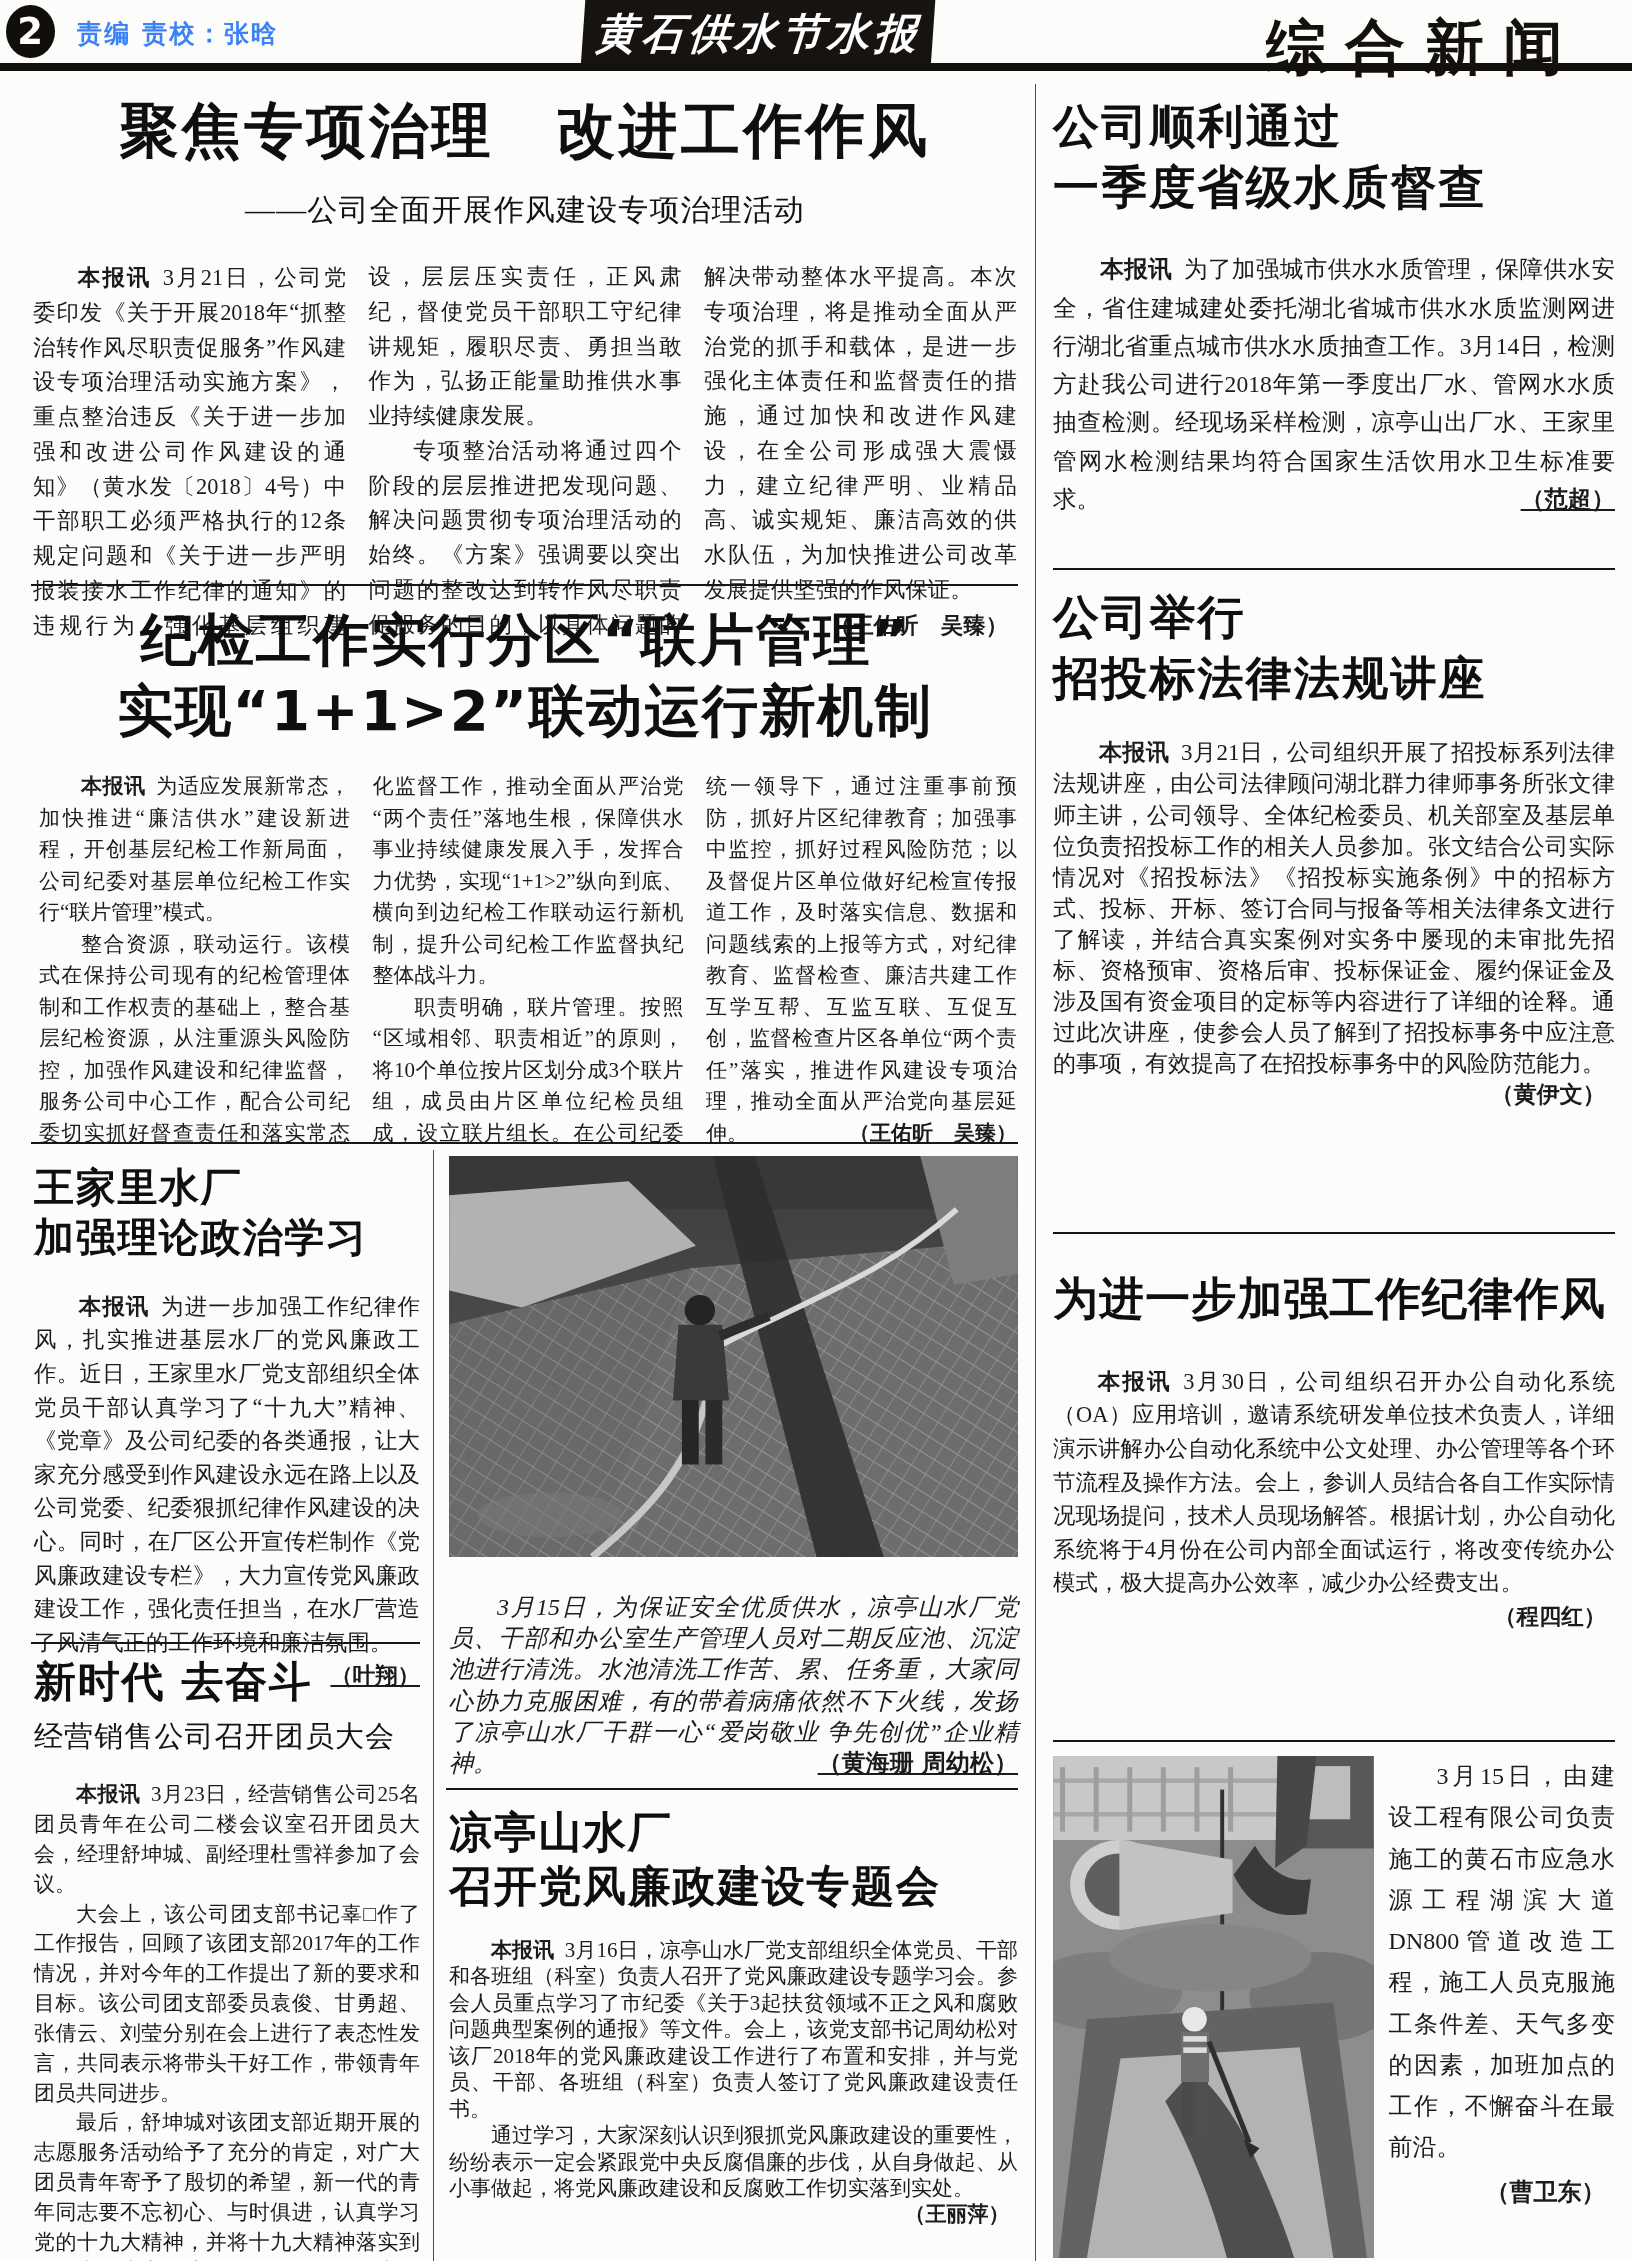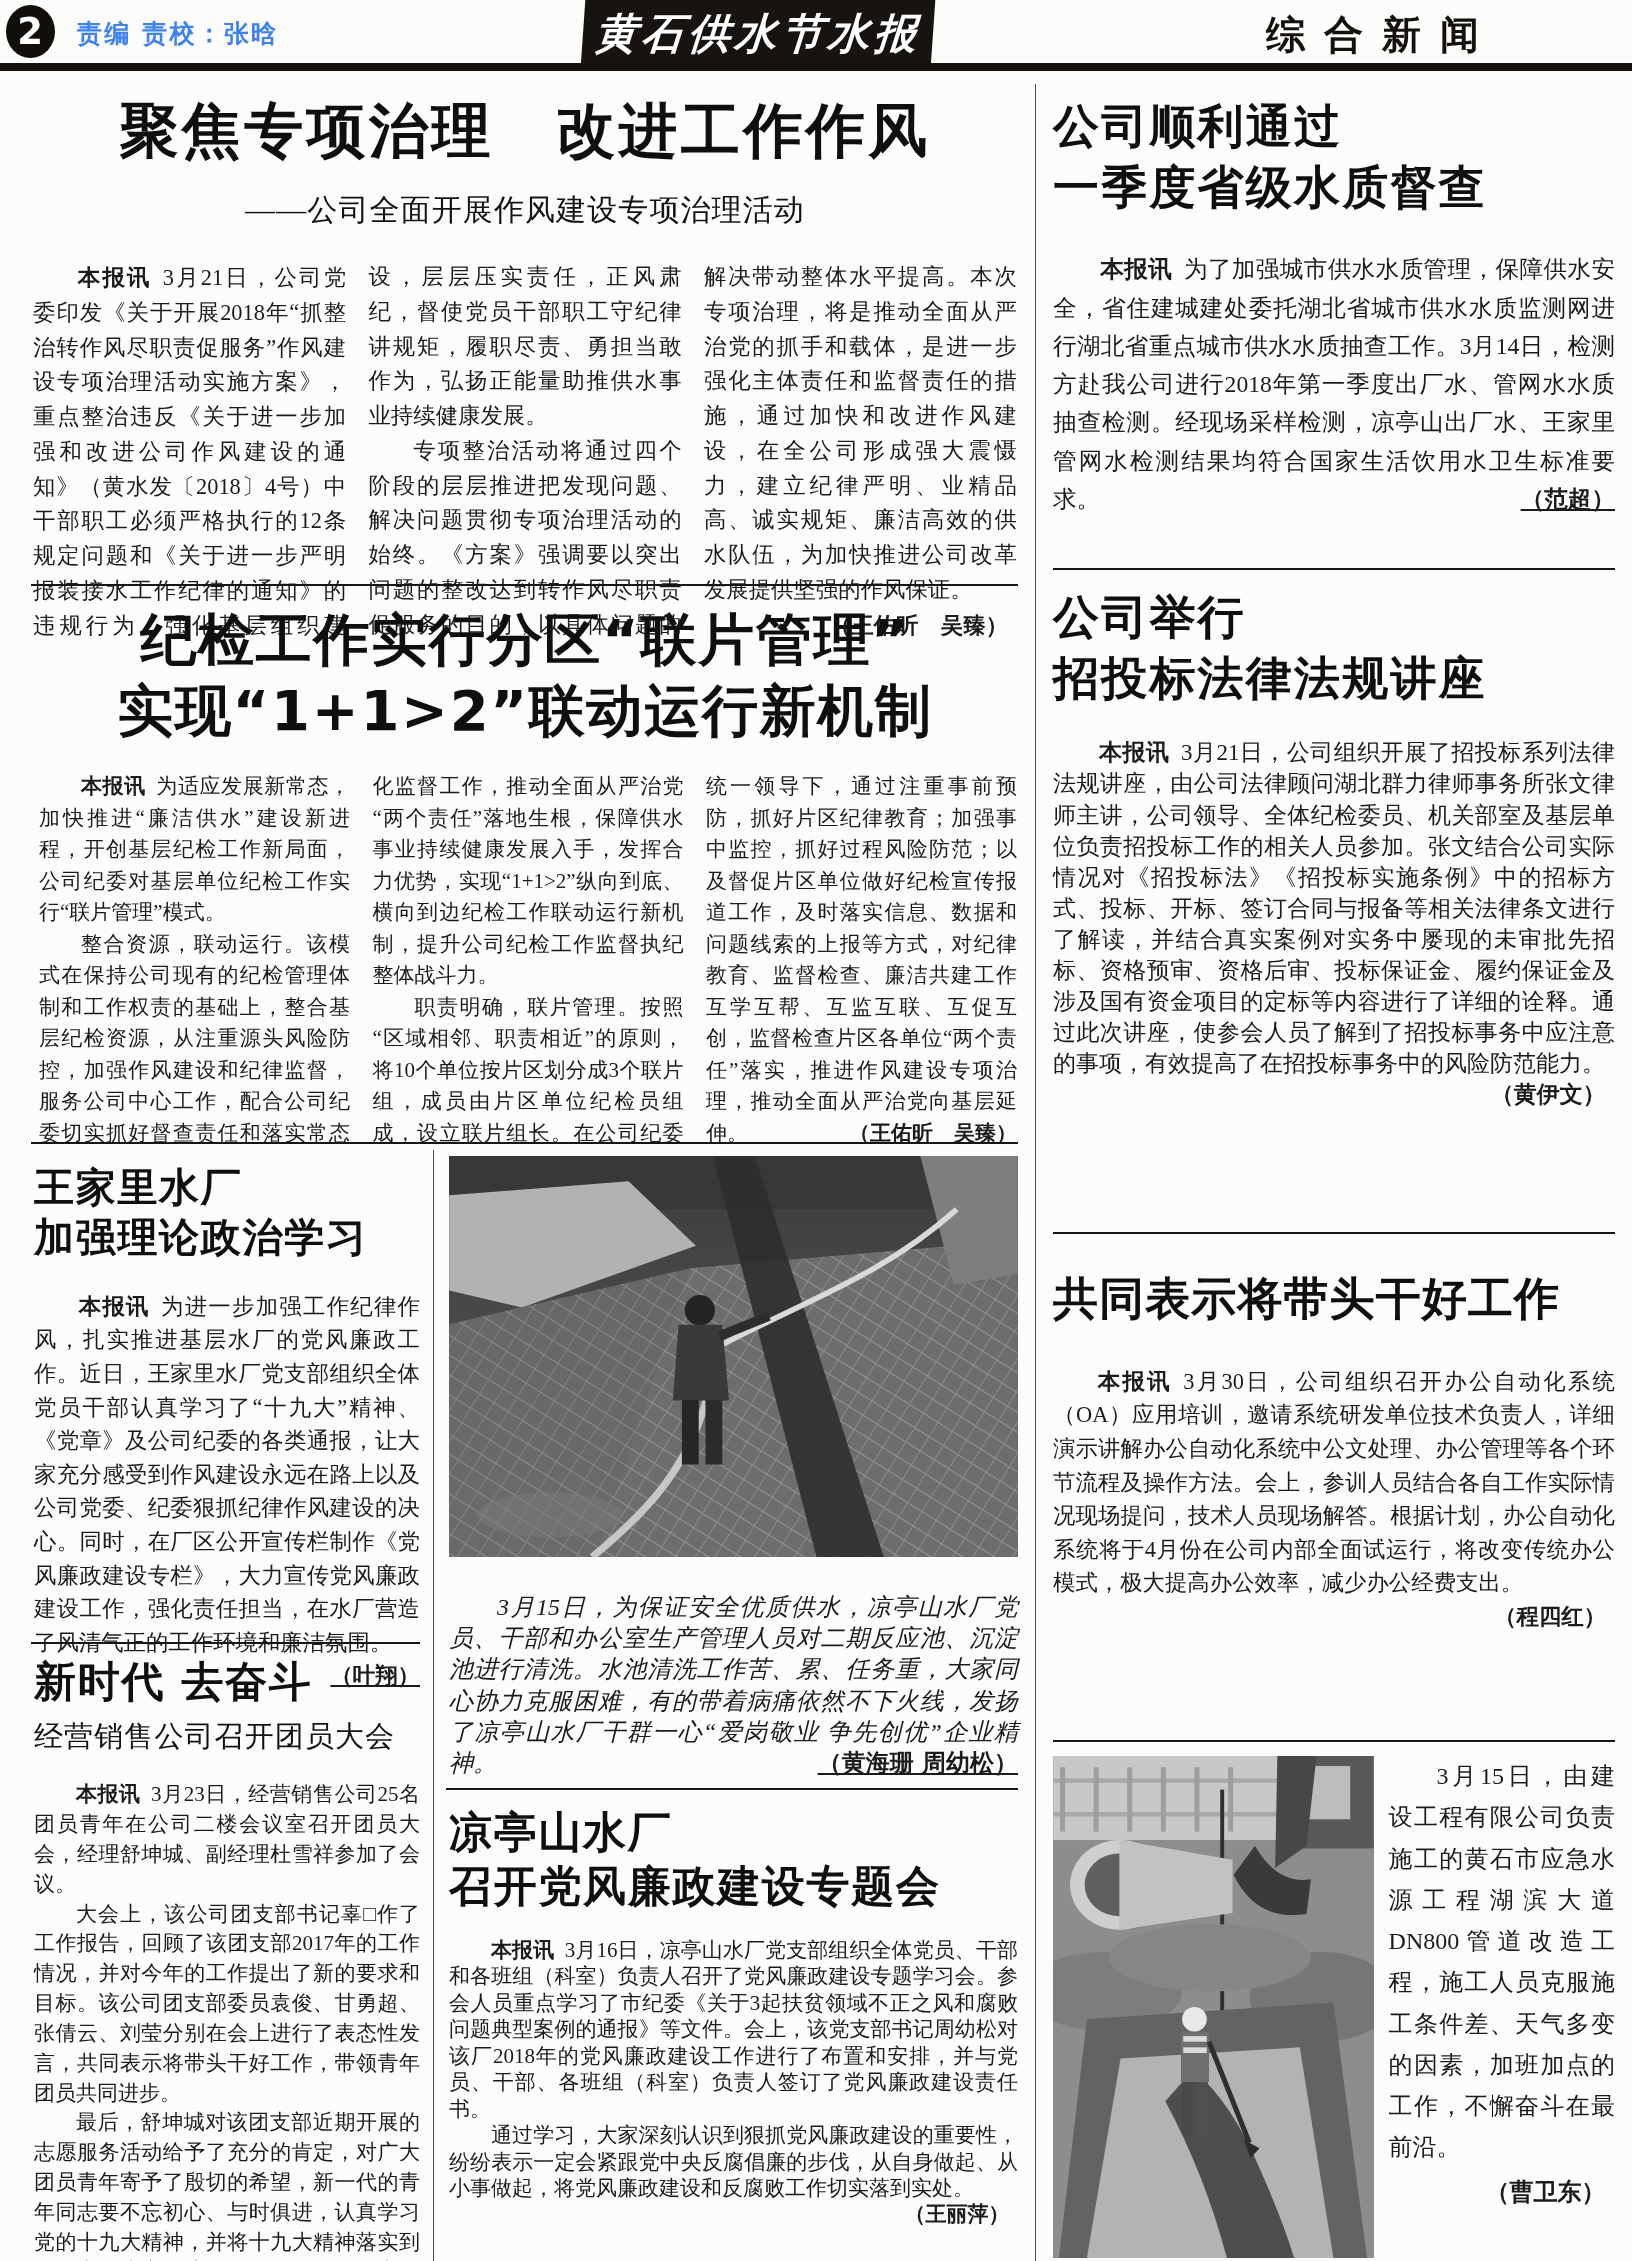--- a/index.html
+++ b/index.html
@@ -28,21 +28,21 @@
   }
   .masthead{
     position:absolute;left:583px;top:0;width:350px;height:67px;
     background:#171310;color:#fff;
     display:flex;align-items:center;justify-content:center;
     font-weight:700;font-style:italic;font-size:42px;letter-spacing:4.5px;
     transform:skewX(-4deg);
   }
   .section-title{
     position:absolute;left:1266px;top:7.9px;
-    font-weight:700;font-size:39px;letter-spacing:19px;color:#14100d;
+    font-weight:700;font-size:60px;letter-spacing:19px;color:#14100d;
   }
   .header-rule{position:absolute;left:0;top:63px;width:1633px;height:7.9px;background:#14100e;}
 
   
   .hrule{position:absolute;background:#161616;height:1.7px;}
   .vrule{position:absolute;background:#4c4c4c;width:1.1px;}
 
   
   .headline{
     font-family:"DejaVu Sans",sans-serif;font-weight:900;color:#0f0f0f;
@@ -225,21 +225,21 @@
     <h1 class="headline">公司举行</h1>
     <h1 class="headline">招投标法律法规讲座</h1>
     <div class="body">
       <p><span class="lead">本报讯</span><span>3月21日，公司组织开展了招投标系列法律法规讲座，由公司法律顾问湖北群力律师事务所张文律师主讲，公司领导、全体纪检委员、机关部室及基层单位负责招投标工作的相关人员参加。张文结合公司实际情况对《招投标法》《招投标实施条例》中的招标方式、投标、开标、签订合同与报备等相关法律条文进行了解读，并结合真实案例对实务中屡现的未审批先招标、资格预审、资格后审、投标保证金、履约保证金及涉及国有资金项目的定标等内容进行了详细的诠释。通过此次讲座，使参会人员了解到了招投标事务中应注意的事项，有效提高了在招投标事务中的风险防范能力。</span></p>
       <div class="sig-row">（黄伊文）</div>
     </div>
   </section>
   <div class="hrule" style="left:1053px;top:1232px;width:562px;"></div>
 
   <section class="art-oa">
-    <h1 class="headline">共同表示将带头干好工作</h1>
+    <h1 class="headline">为进一步加强工作纪律作风</h1>
     <div class="body">
       <p><span class="lead">本报讯</span><span>3月30日，公司组织召开办公自动化系统（OA）应用培训，邀请系统研发单位技术负责人，详细演示讲解办公自动化系统中公文处理、办公管理等各个环节流程及操作方法。会上，参训人员结合各自工作实际情况现场提问，技术人员现场解答。根据计划，办公自动化系统将于4月份在公司内部全面试运行，将改变传统办公模式，极大提高办公效率，减少办公经费支出。</span></p>
       <div class="sig-row">（程四红）</div>
     </div>
   </section>
   <div class="hrule" style="left:1053px;top:1740px;width:562px;"></div>
 
   <div class="photo-block">
     <div class="photo-pipeline">
       <svg width="321" height="502" viewBox="0 0 572 896" xmlns="http://www.w3.org/2000/svg">

